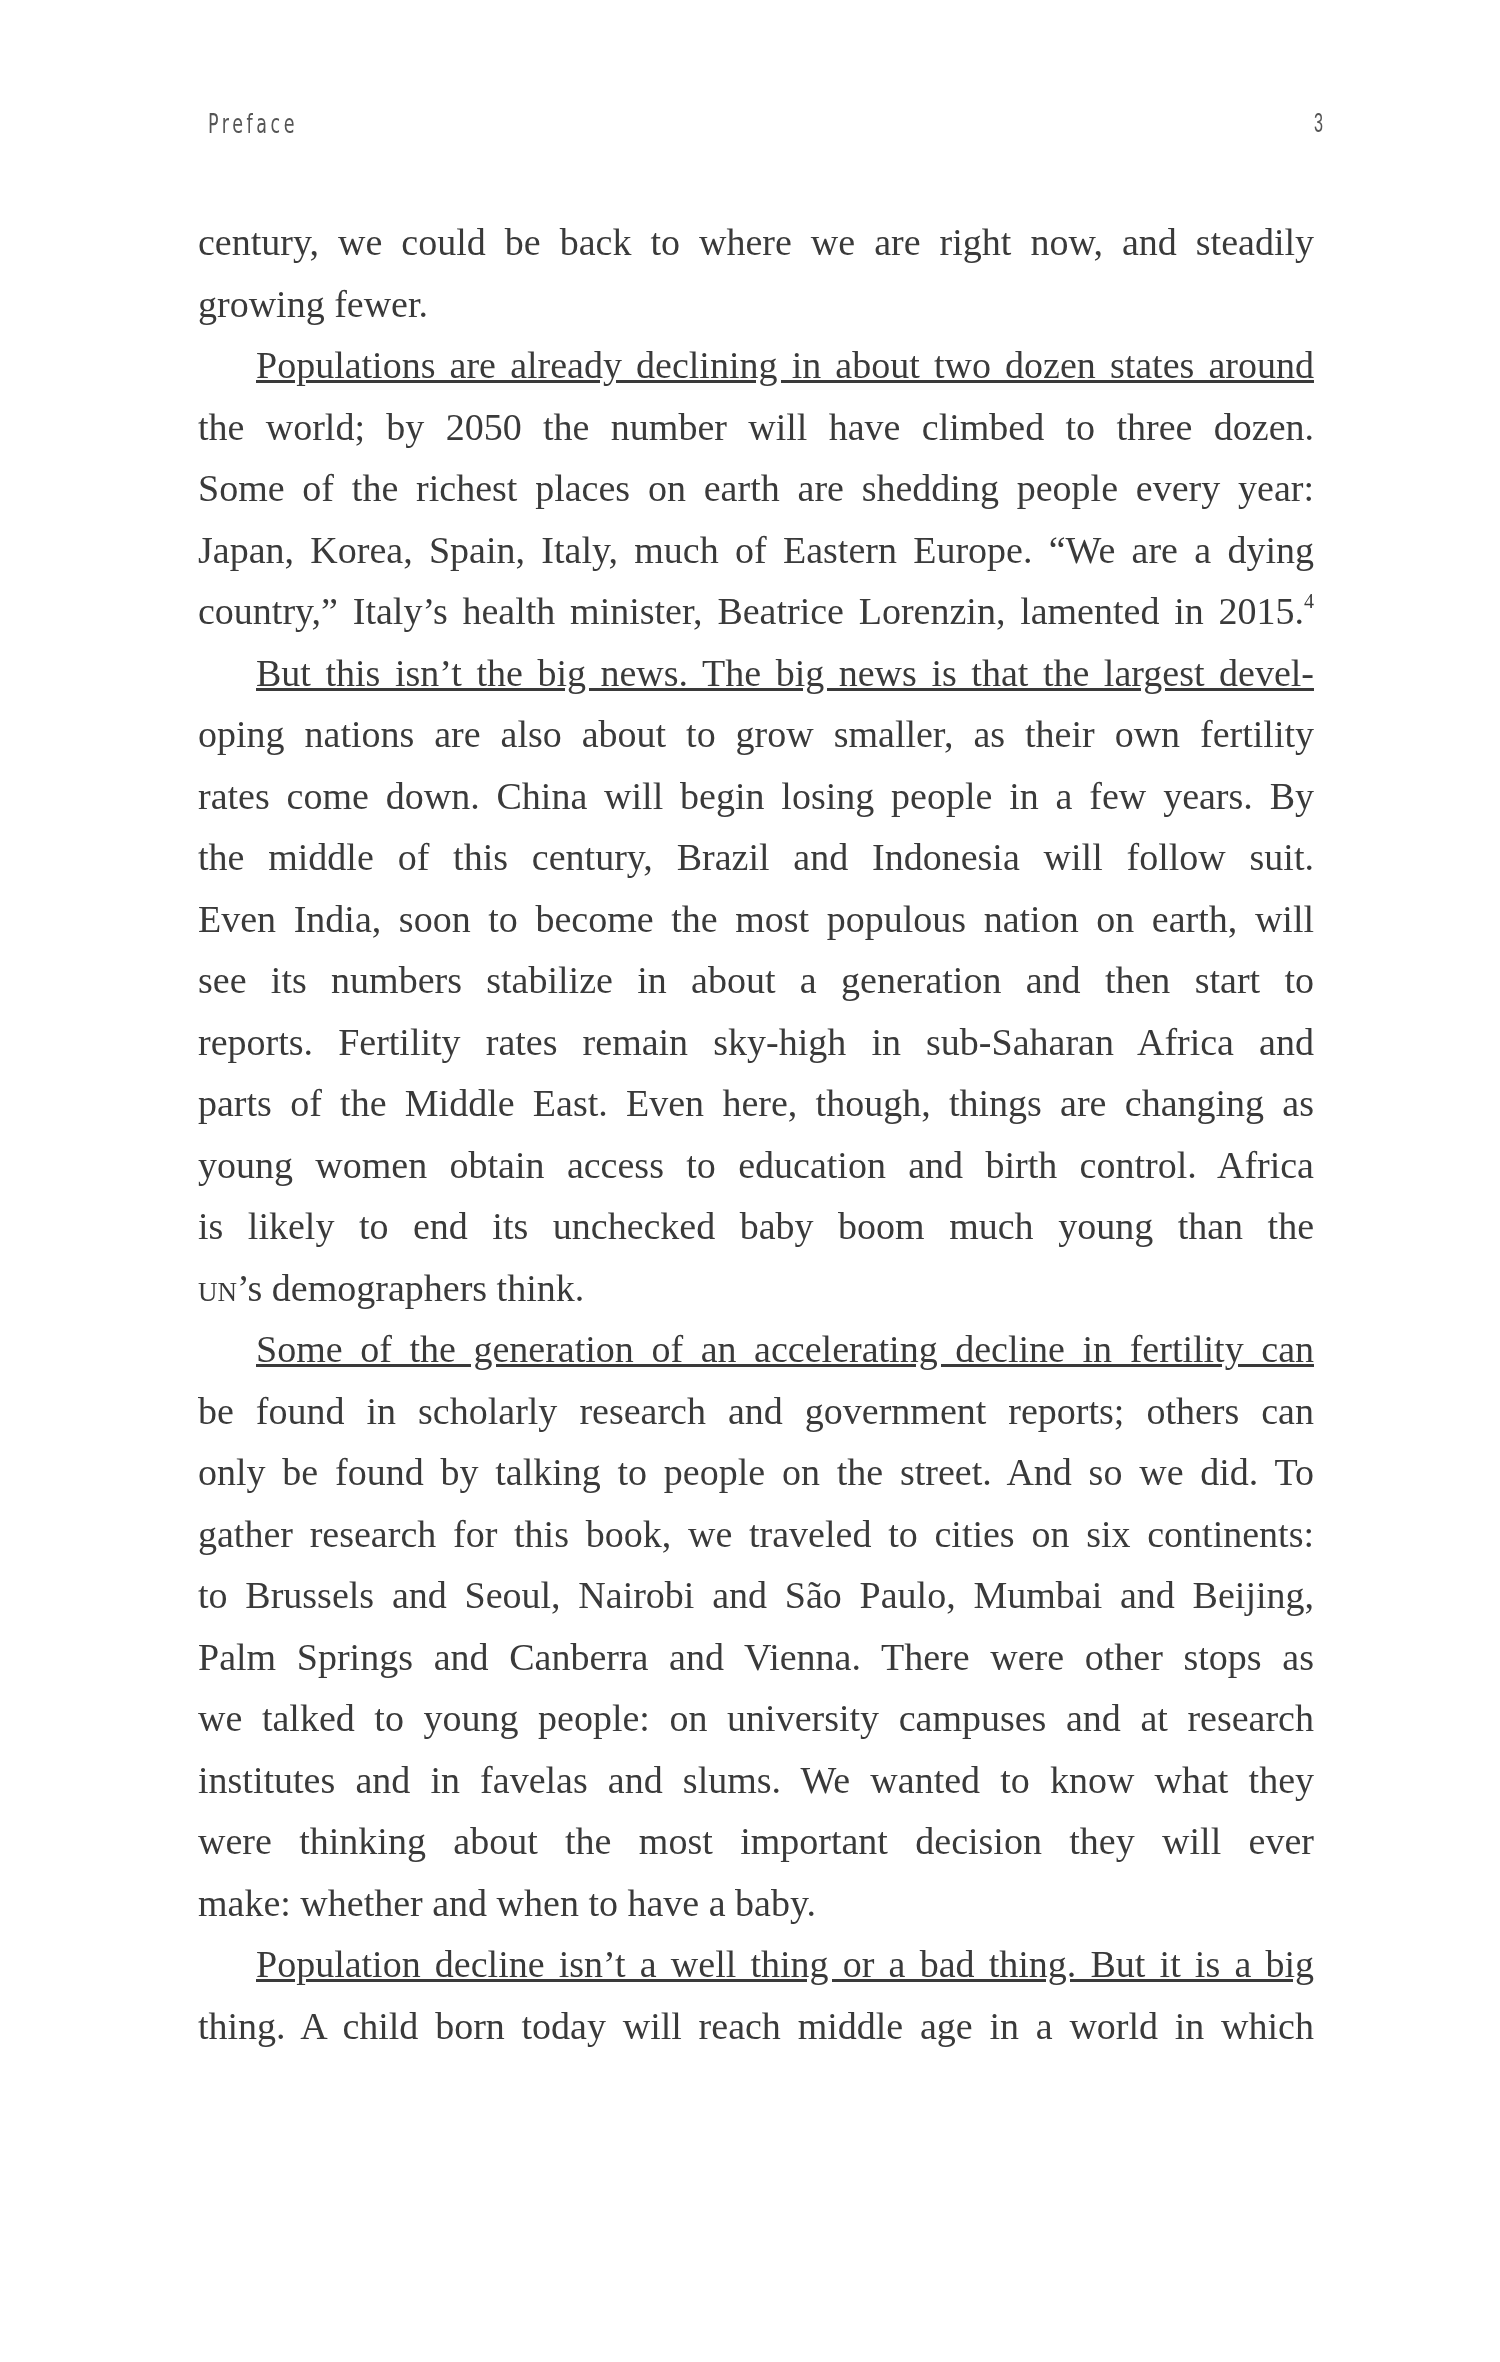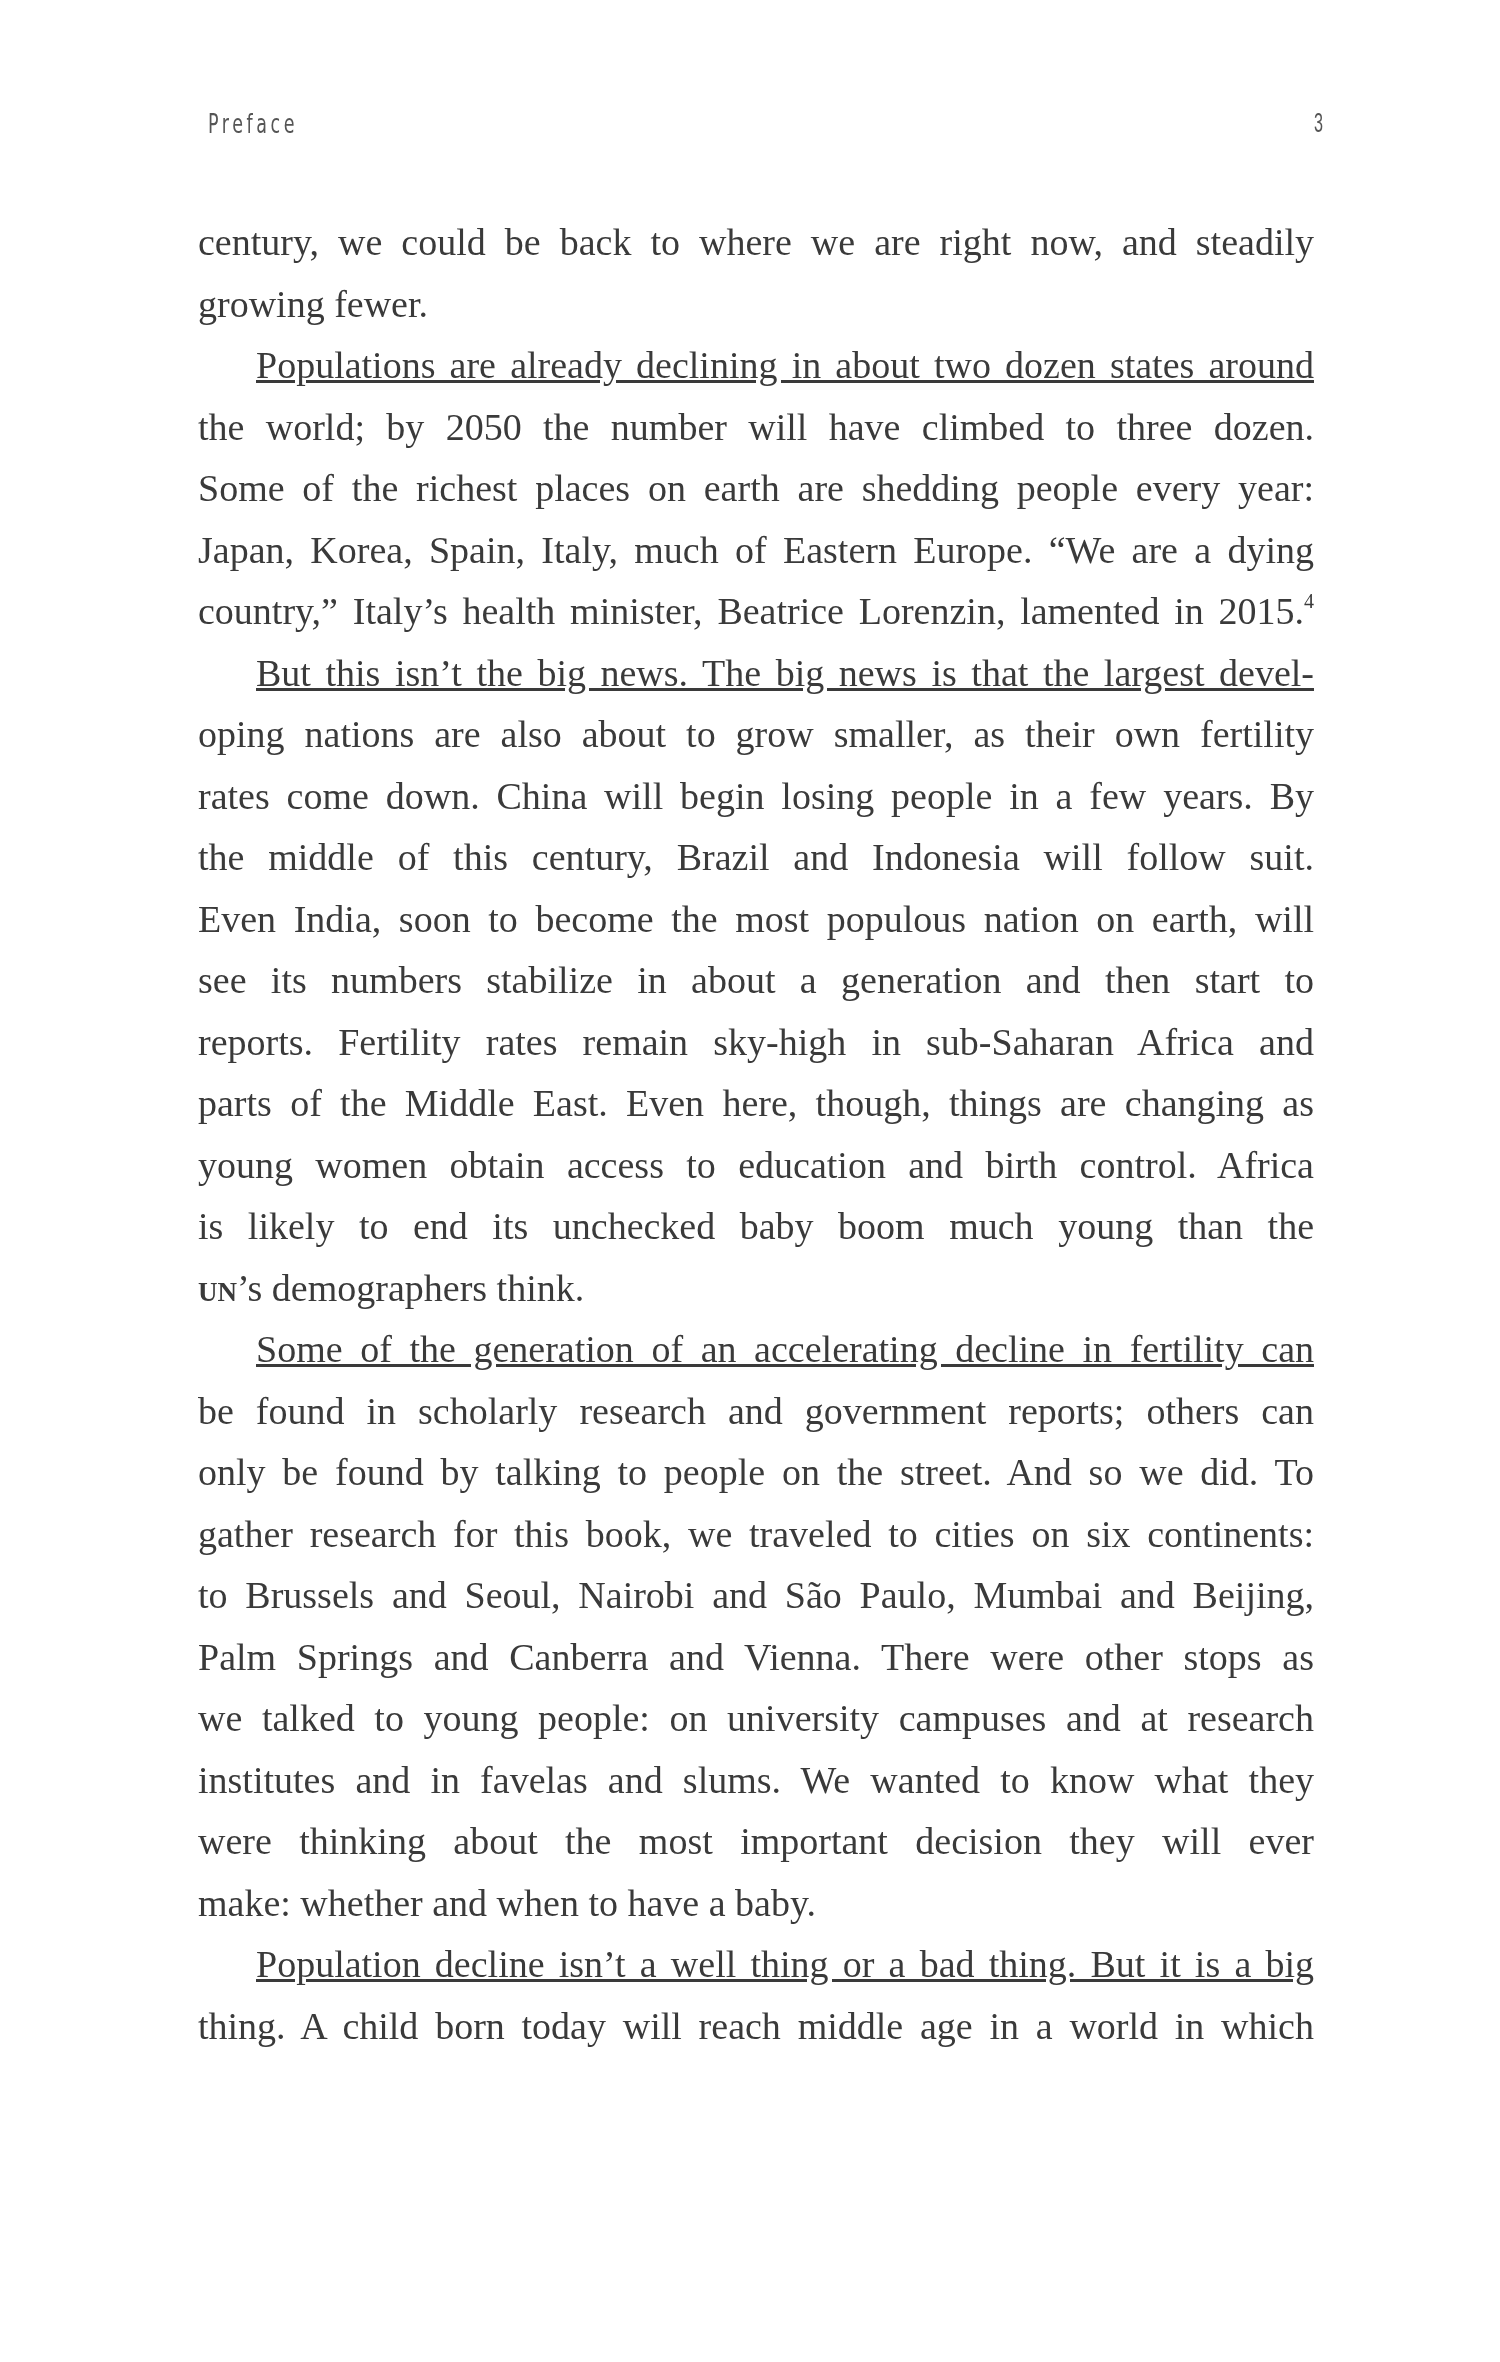--- a/index.html
+++ b/index.html
@@ -21,21 +21,21 @@
     font-family: "Liberation Sans", sans-serif; font-size: 27px; color: #555;
     transform: scaleX(0.6); transform-origin: right center;
   }
   .text-block { position: absolute; left: 190px; top: 212px; width: 1116px; margin-left: 8px; }
   .line {
     height: 61.5px; line-height: 61.5px; font-size: 38px; white-space: nowrap;
     text-align: justify; text-align-last: justify; display: block;
   }
   .line.last { text-align-last: left; }
   .line.indent { padding-left: 58px; text-decoration: underline; }
-  .sc { font-variant: small-caps; text-transform: lowercase; font-weight: bold; }
+  .sc { font-variant: small-caps; text-transform: lowercase; }
   sup.fn { font-size: 20px; line-height: 0; vertical-align: 16px; }
   .paragraph { margin: 0; }
 </style>
 </head>
 <body>
 
 <div class="running-head">
   <span class="rh-title">Preface</span>
   <span class="rh-page">3</span>
 </div>

